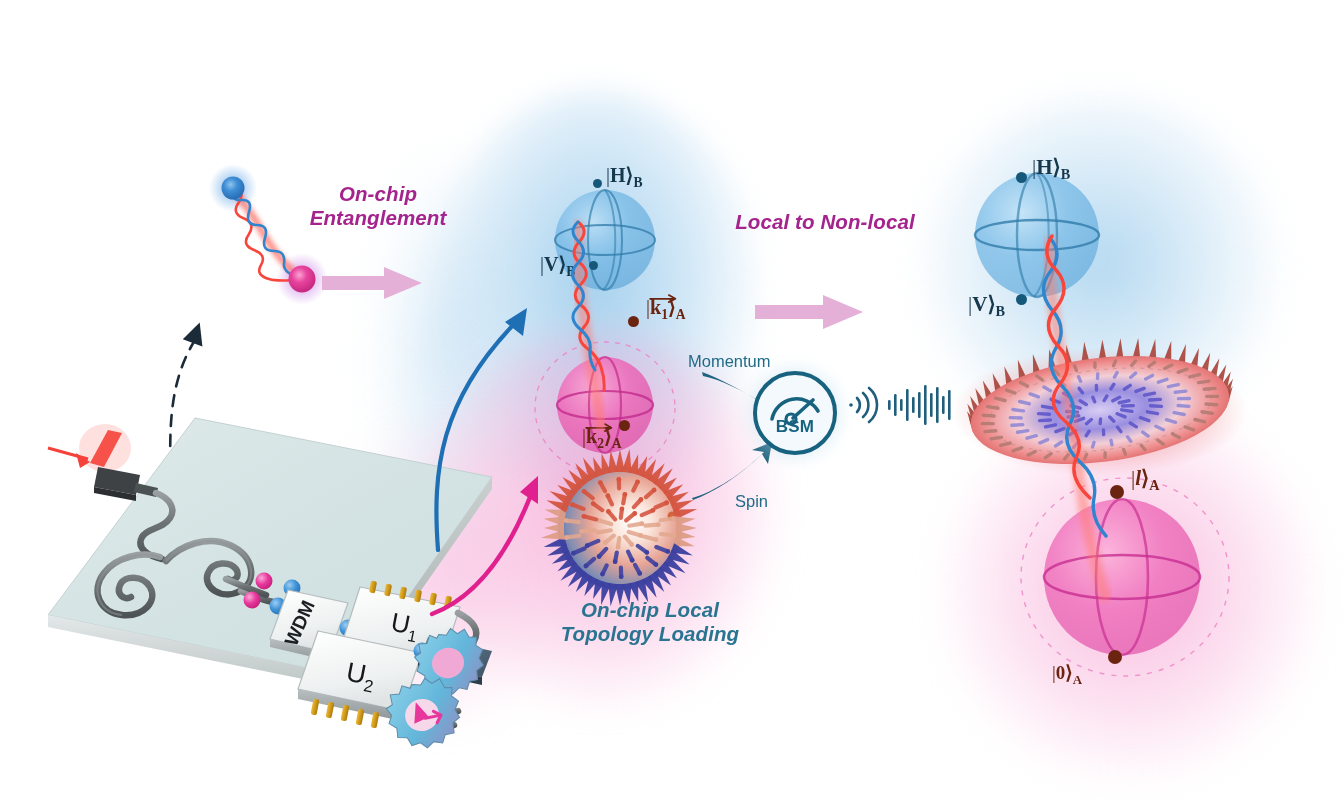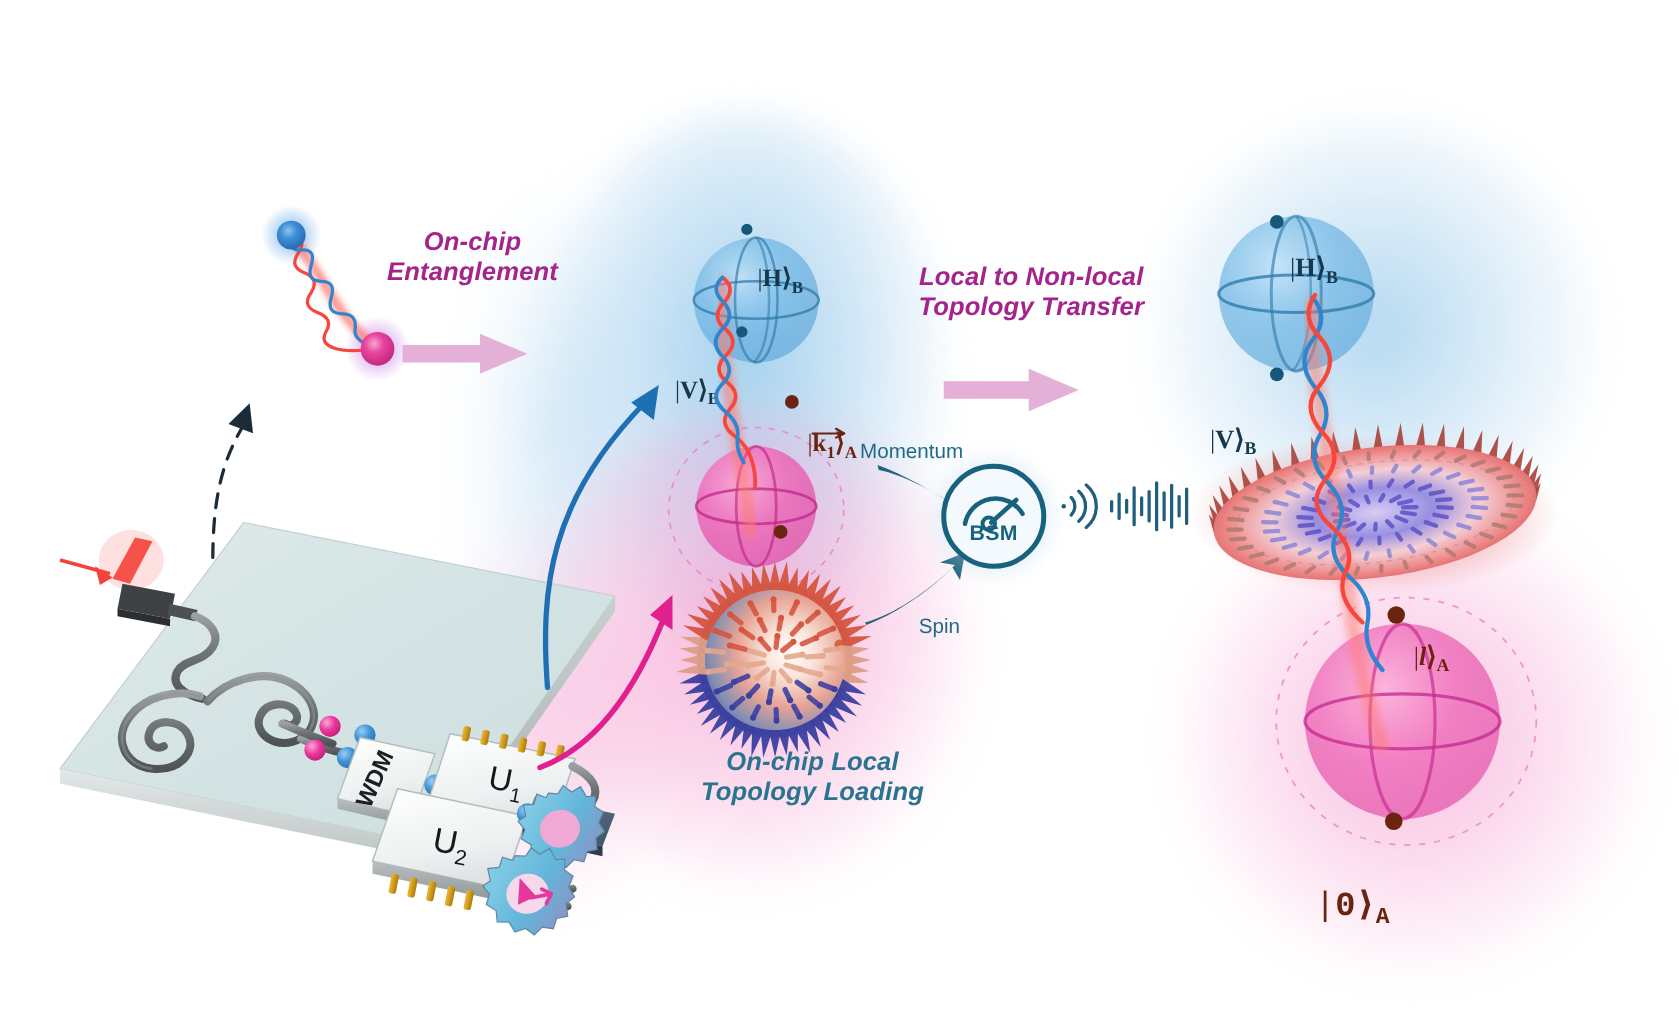--- a/index.html
+++ b/index.html
@@ -37,21 +37,21 @@
   #title-entanglement{left:278px;top:182px;width:200px;font-size:20.5px;}
   #title-transfer{left:700px;top:210px;width:250px;font-size:20.5px;}
   #title-loading{left:515px;top:598px;width:270px;font-size:20.5px;}
 
   
   .fatarrow{position:absolute;}
   #fatarrow-1{left:322px;top:266px;}
   #fatarrow-2{left:755px;top:294px;}
 
   
-  .ket{position:absolute;font-family:"Liberation Serif",serif;font-weight:bold;white-space:nowrap;margin-top:47px;}
+  .ket{position:absolute;font-family:"Liberation Serif",serif;font-weight:bold;white-space:nowrap;}
   .ket .bar{font-weight:normal;}
   .ket sub{font-size:.68em;font-weight:bold;}
   .ket .vec{position:relative;display:inline-block;}
   .ket .vec .arw{position:absolute;left:-1px;right:-2px;top:-0.30em;height:.55em;}
   .navy{color:#16384c;}
   .maroon{color:#6b2410;}
 
   .dot{position:absolute;border-radius:50%;}
   .dot-navy{background:#16587a;}
   .dot-maroon{background:#6b2410;}
@@ -340,21 +340,20 @@
     <div>Entanglement</div>
   </div>
   <div class="fatarrow" id="fatarrow-1">
     <svg width="104" height="34" viewBox="0 0 104 34">
       <path d="M0,10 L62,10 L62,1 L100,17 L62,33 L62,24 L0,24 Z" fill="#e5b0d8"></path>
     </svg>
   </div>
 
   <div class="heading h-magenta" id="title-transfer">
     <div>Local to Non-local</div>
-    <div>Topology Transfer</div>
   </div>
   <div class="fatarrow" id="fatarrow-2">
     <svg width="112" height="36" viewBox="0 0 112 36">
       <path d="M0,11 L68,11 L68,1 L108,18 L68,35 L68,25 L0,25 Z" fill="#e5b0d8"></path>
     </svg>
   </div>
 
   <div class="heading h-teal" id="title-loading">
     <div>On-chip Local</div>
     <div>Topology Loading</div>
@@ -854,21 +853,21 @@
       <ellipse cx="112" cy="122" rx="78" ry="22" fill="none" stroke="#c52b8f" stroke-width="2.6" opacity=".78"></ellipse>
       <ellipse cx="112" cy="122" rx="26" ry="78" fill="none" stroke="#c52b8f" stroke-width="2.6" opacity=".66"></ellipse>
     </svg>
   </div>
   <div class="dot dot-maroon" style="left:1110px;top:485px;width:14px;height:14px;"></div>
   <div class="dot dot-maroon" style="left:1108px;top:650px;width:14px;height:14px;"></div>
 
   <div class="ket maroon" style="left:1131px;top:466px;font-size:21px;">
     <span class="bar">|</span><span style="font-style:italic;">l</span>⟩<sub>A</sub>
   </div>
-  <div class="ket maroon" style="left:1052px;top:661px;font-size:27px;font-family:Liberation Mono, monospace;">
+  <div class="ket maroon" style="left:1052px;top:661px;font-size:19px;">
     <span class="bar">|</span><span>0</span>⟩<sub>A</sub>
   </div>
 
   <div class="abs" style="left:1022px;top:232px;">
     <svg width="140" height="380" viewBox="0 0 140 380">
       <defs>
           <filter id="sb3">
             <feGaussianBlur stdDeviation="3.2"></feGaussianBlur>
           </filter>
         </defs>

